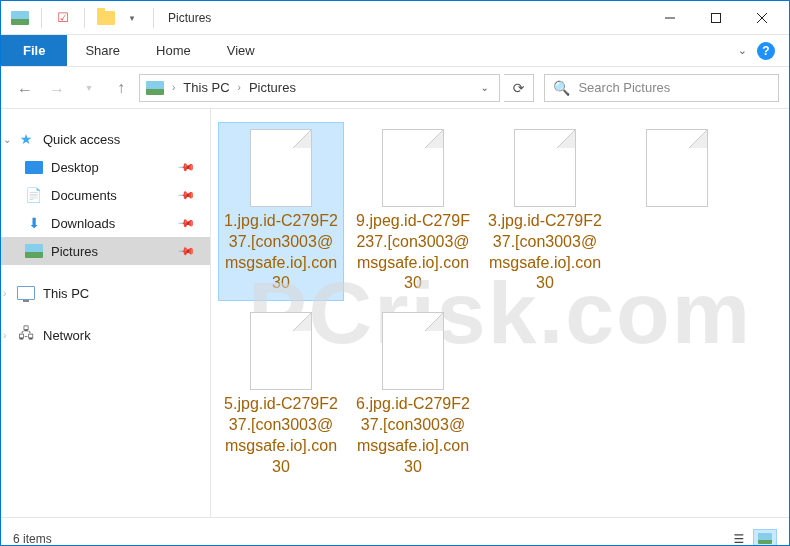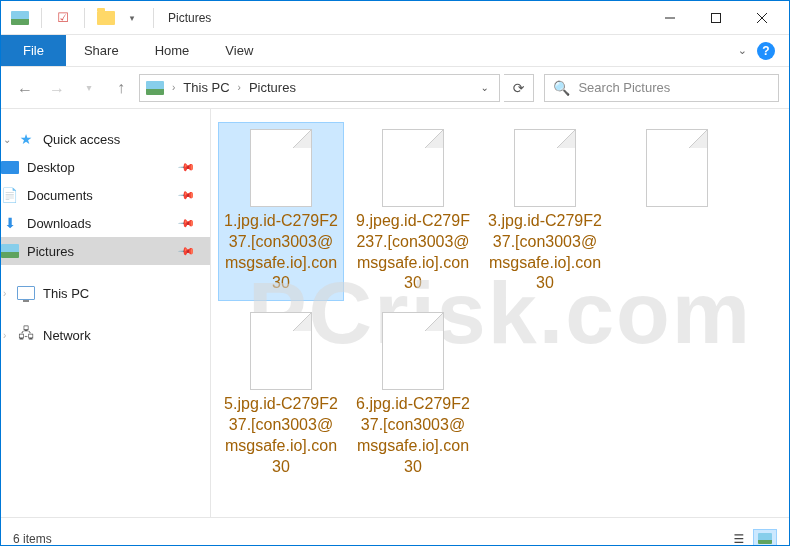--- a/index.html
+++ b/index.html
@@ -10,39 +10,39 @@
 .qat-icon { width: 22px; height: 22px; display: flex; align-items: center; justify-content: center; font-size: 13px; }
 .folder-glyph { width: 18px; height: 14px; background: #ffd868; border-radius: 1px; position: relative; }
 .folder-glyph::before { content: ""; position: absolute; top: -3px; left: 0; width: 8px; height: 3px; background: #ffd868; border-radius: 1px 1px 0 0; }
 .titlebar .sep { width: 1px; height: 20px; background: #ddd; margin: 0 6px; }
 .title-text { font-size: 12px; color: #333; margin-left: 4px; }
 .win-controls { margin-left: auto; display: flex; height: 100%; }
 .win-btn { width: 46px; height: 34px; display: flex; align-items: center; justify-content: center; font-size: 14px; color: #333; }
 .win-btn svg { stroke: #222; }
 
 .ribbon-tabs { height: 32px; background: #fff; display: flex; align-items: stretch; border-bottom: 1px solid #e6e6e6; }
-.file-tab { background: #1979ca; color: #fff; font-size: 13px; padding: 0 22px; display: flex; align-items: center; }
+.file-tab { background: #1979ca; color: #fff; font-size: 13px; padding: 0 22px; display: flex; align-items: center; font-weight: bold; }
 .tab { font-size: 13px; color: #333; padding: 0 18px; display: flex; align-items: center; }
 .ribbon-right { margin-left: auto; display: flex; align-items: center; gap: 10px; padding-right: 14px; }
 .chevron-down { font-size: 11px; color: #666; }
 .help-icon { width: 18px; height: 18px; background: #1e90ff; border-radius: 50%; color: #fff; font-size: 12px; display: flex; align-items: center; justify-content: center; font-weight: bold; }
 
 .nav-bar { height: 42px; display: flex; align-items: center; padding: 0 10px; gap: 4px; border-bottom: 1px solid #e6e6e6; }
 .nav-btn { width: 28px; height: 28px; display: flex; align-items: center; justify-content: center; color: #888; font-size: 16px; }
 .nav-btn.dim { color: #ccc; }
 .address { flex: 1; height: 28px; border: 1px solid #ccc; display: flex; align-items: center; padding: 0 6px; gap: 8px; font-size: 13px; color: #333; margin-right: 6px; }
 .address .crumb-sep { color: #888; font-size: 10px; }
 .addr-drop { margin-left: auto; color: #555; font-size: 10px; padding: 0 4px;}
 .refresh { width: 30px; height: 28px; border: 1px solid #ccc; border-left: none; display: flex; align-items: center; justify-content: center; color: #555; font-size: 14px; margin-left: -6px; }
 .search { width: 235px; height: 28px; border: 1px solid #ccc; display: flex; align-items: center; padding: 0 8px; gap: 8px; font-size: 13px; color: #888; margin-left: 6px; }
 .search .mag { color: #555; font-size: 14px; }
 
 .content { display: flex; height: calc(100% - 34px - 32px - 42px - 28px); }
 .sidebar { width: 210px; border-right: 1px solid #e6e6e6; padding-top: 16px; font-size: 13px; color: #222; }
-.tree-item { height: 28px; display: flex; align-items: center; gap: 8px; position: relative; }
+.tree-item { height: 28px; display: flex; align-items: center; padding-left: 24px; gap: 8px; position: relative; }
 .tree-item.top { padding-left: 16px; font-size: 13px; }
 .tree-item.selected { background: #d8d8d8; }
 .tree-item .icn { width: 18px; height: 16px; display: inline-flex; align-items: center; justify-content: center; font-size: 14px; }
 .tree-item .pin { margin-left: auto; margin-right: 16px; color: #888; font-size: 11px; transform: rotate(45deg); }
 .tree-chev { position: absolute; left: 2px; color: #888; font-size: 10px; }
 .spacer { height: 14px; }
 
 .pane { flex: 1; padding: 14px 8px; position: relative; }
 .grid { display: flex; flex-wrap: wrap; gap: 6px 8px; align-content: flex-start; }
 .file-item { width: 124px; display: flex; flex-direction: column; align-items: center; padding: 6px 4px; }

